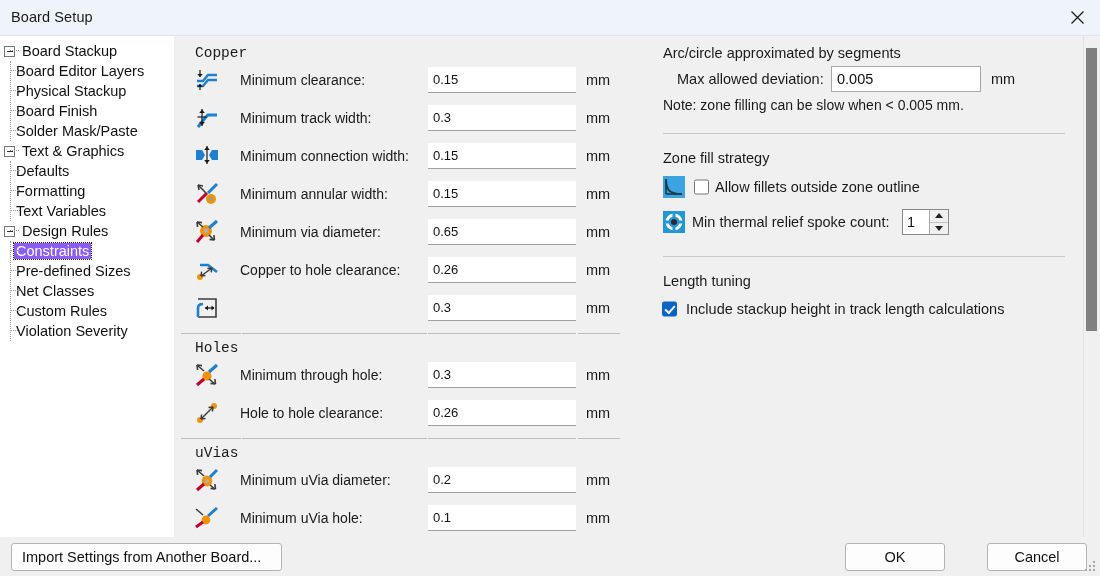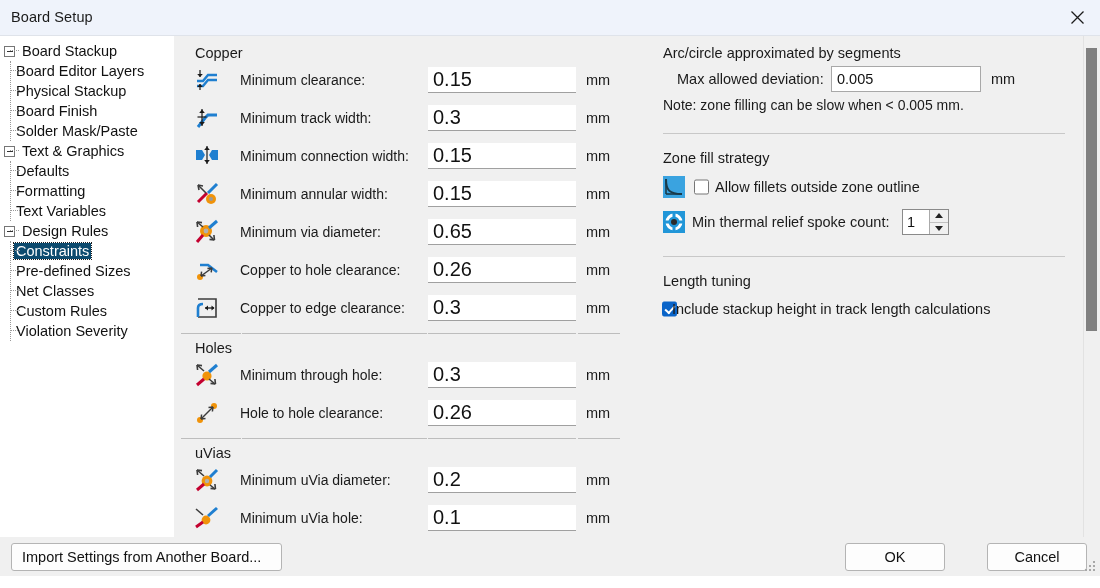--- a/index.html
+++ b/index.html
@@ -77,21 +77,21 @@
   }
   .child .dash { left: 11px; width: 9px; }
   .vline {
     position: absolute;
     left: 10px; top: 0; bottom: 0;
     width: 1px;
     border-left: 1px dotted #9a9a9a;
   }
   .tree-label { padding-left: 2px; }
   .tree-row.selected .tree-label {
-    background: #0c4a6e;
+    background: #8b5cf6;
     color: #ffffff;
     outline: 1px dotted #202020;
     padding: 0 2px;
   }
   .tree-group { position: relative; }
 
   
   .content {
     position: absolute; left: 174px; top: 36px;
     width: 926px; height: 513px;
@@ -112,20 +112,21 @@
     border-radius: 0px;
   }
 
   
   .col-left { position: absolute; left: 0; top: 0; width: 470px; }
   .col-right { position: absolute; left: 480px; top: 0; width: 420px; }
 
   .group-title {
     font-size: 14.5px; color: #1a1a1a;
     margin-left: 21px;
+    font-family: Liberation Mono, monospace;
   }
 
   .field-row {
     position: relative;
     height: 38px;
   }
   .field-icon {
     position: absolute; left: 20px; top: 50%;
     transform: translateY(-50%);
     width: 26px; height: 26px;
@@ -139,21 +140,21 @@
   }
   .field-input {
     position: absolute; left: 254px; top: 50%;
     transform: translateY(-50%);
     width: 148px; height: 26px;
     background: #ffffff;
     border: none;
     border-bottom: 1px solid #a0a0a0;
     box-sizing: border-box;
     font-family: "Liberation Sans", sans-serif;
-    font-size: 20px; color: #111111;
+    font-size: 13px; color: #111111;
     padding: 0 5px;
     outline: none;
   }
   .field-unit {
     position: absolute; left: 412px; top: 50%;
     transform: translateY(-50%);
     font-size: 14.5px; color: #1a1a1a;
   }
 
   .sep {
@@ -487,21 +488,20 @@
       <div class="field-row">
         <span class="field-icon">
           <svg width="26" height="26" viewBox="0 0 26 26">
             <path d="M4 4 H22 V22 H4" stroke="#3c3c3c" stroke-width="1.6" fill="none"></path>
             <path d="M4 22 V13 C4 10 6 9 9 9" stroke="#1f7fd0" stroke-width="2.6" fill="none"></path>
             <path d="M11 13 H20" stroke="#1a1a1a" stroke-width="1.3"></path>
             <path d="M14 10.6 L11 13 L14 15.4" fill="#1a1a1a"></path>
             <path d="M17.5 10.6 L20.5 13 L17.5 15.4" fill="#1a1a1a"></path>
           </svg>
         </span>
-        <span class="field-label">Copper to edge clearance:</span>
         <input class="field-input" value="0.3" style="">
         <span class="field-unit">mm</span>
       </div>
 
       <div class="sep">
         <i class="s1"></i>
           <i class="s2"></i>
           <i class="s3"></i>
           <i class="s4"></i>
       </div>
@@ -637,21 +637,21 @@
       </div>
 
       <div style="height:16px"></div>
       <div class="hr"></div>
       <div style="height:16px"></div>
 
       <div class="r-title">Length tuning</div>
 
       <div class="r-row" style="height:32px; margin-top:4px">
         <span class="cb checked" style="position:absolute; left:8px; top:50%; transform:translateY(-50%)"></span>
-        <span class="r-label" style="left:18px">Include stackup height in track length calculations</span>
+        <span class="r-label" style="left:32px">Include stackup height in track length calculations</span>
       </div>
 
     </div>
 
     <div class="scroll-track">
       <div class="scroll-thumb"></div>
     </div>
   </div>
 
   <div class="footer">

